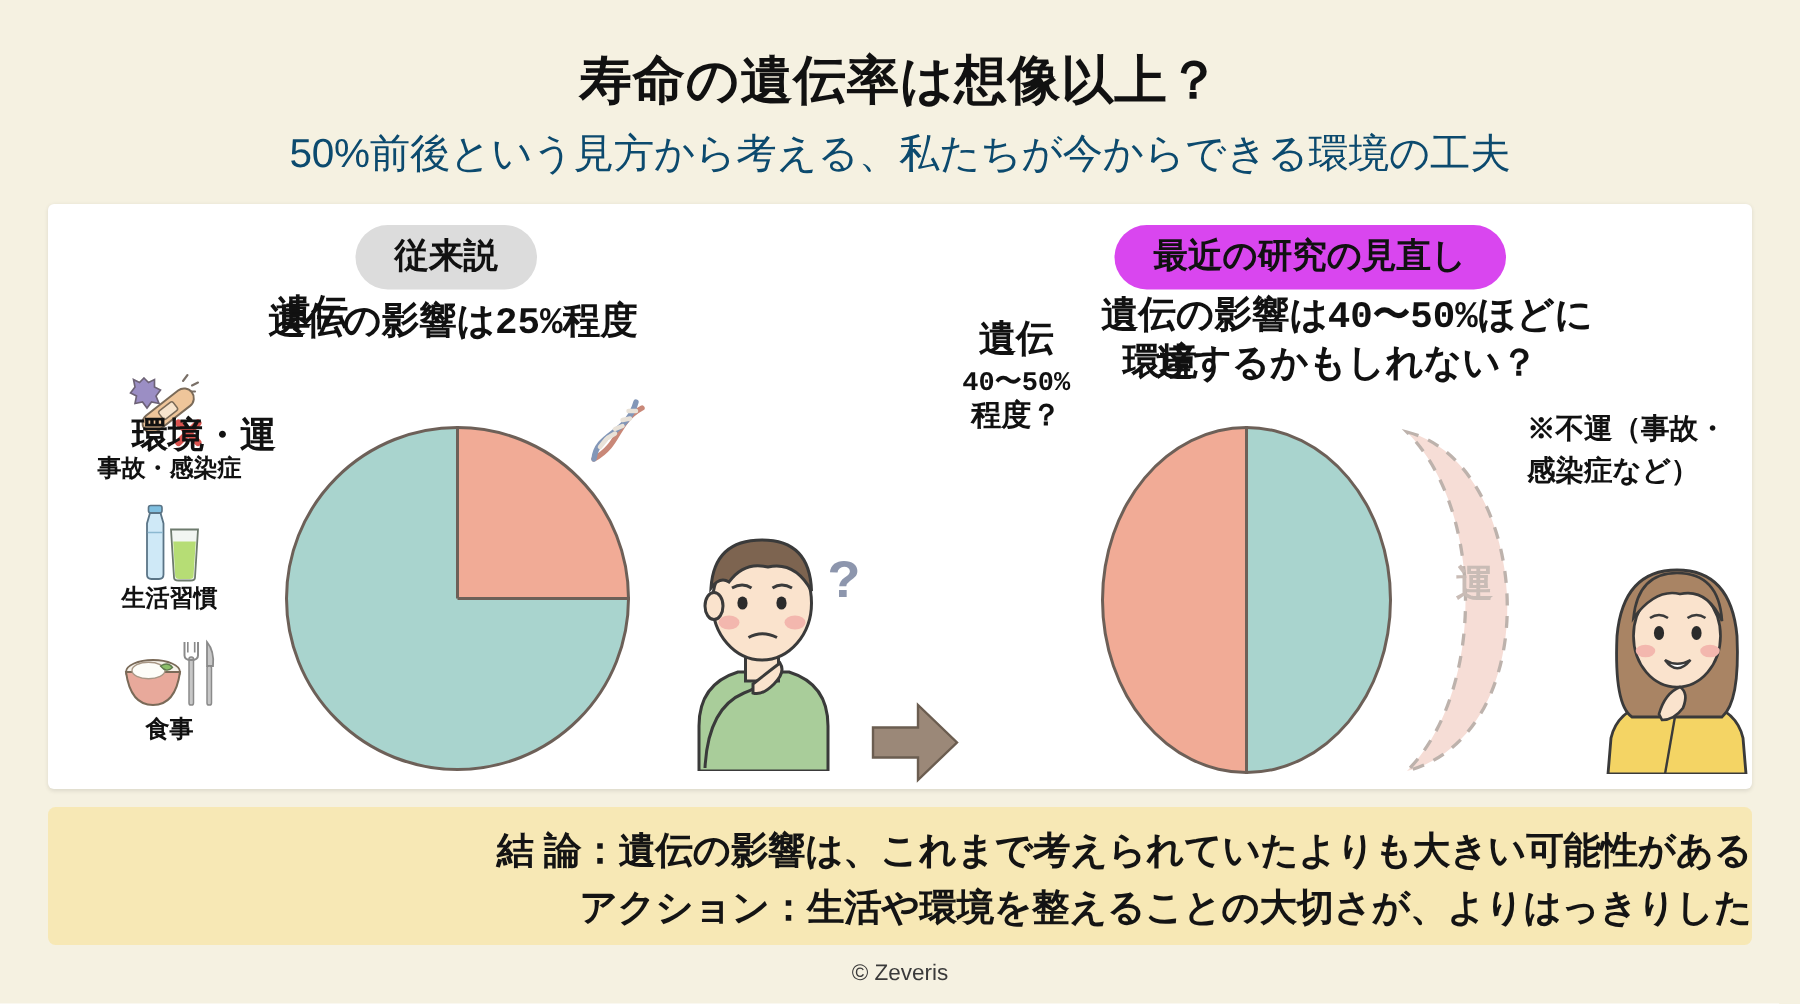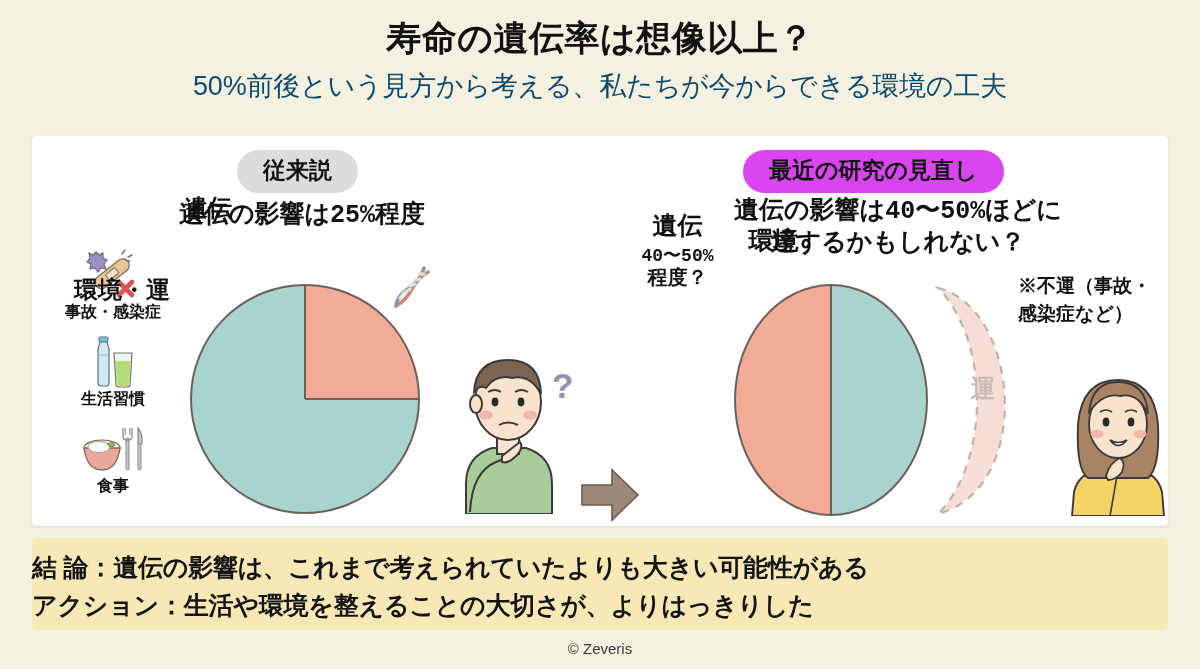--- a/index.html
+++ b/index.html
@@ -13,21 +13,21 @@
   body {
     background: #f5f1e1;
     font-family: "Liberation Sans", "DejaVu Sans", sans-serif;
     color: #1a1a1a;
     position: relative;
   }
 
   
   #header {
     width: 1200px;
-    padding-top: 18px;
+    padding-top: 34px;
     text-align: center;
   }
   #title {
     font-size: 35px;
     font-weight: bold;
     letter-spacing: 0.5px;
     line-height: 1.15;
     color: #111;
   }
   #subtitle {
@@ -145,21 +145,21 @@
     position: absolute;
     left: 132px; top: 56px;
     width: 88px;
     text-align: center;
     font-size: 24px;
     font-weight: bold;
     color: #111;
   }
   #lbl-env-left {
     position: absolute;
-    left: 0; top: 138px;
+    left: 14px; top: 138px;
     width: 180px;
     text-align: center;
     font-size: 24px;
     font-weight: bold;
     color: #111;
   }
 
   
   #dna-icon {
     position: absolute;
@@ -282,21 +282,21 @@
   
   #conclusion {
     position: absolute;
     left: 32px;
     top: 538px;
     width: 1136px;
     height: 92px;
     background: #f7e8b5;
     border-radius: 5px;
     padding: 11px 0 0 0;
-    text-align: left;
+    text-align: right;
   }
   .concl-line {
     font-size: 25px;
     font-weight: bold;
     letter-spacing: -0.2px;
     line-height: 1.5;
     color: #141414;
   }
 
   

